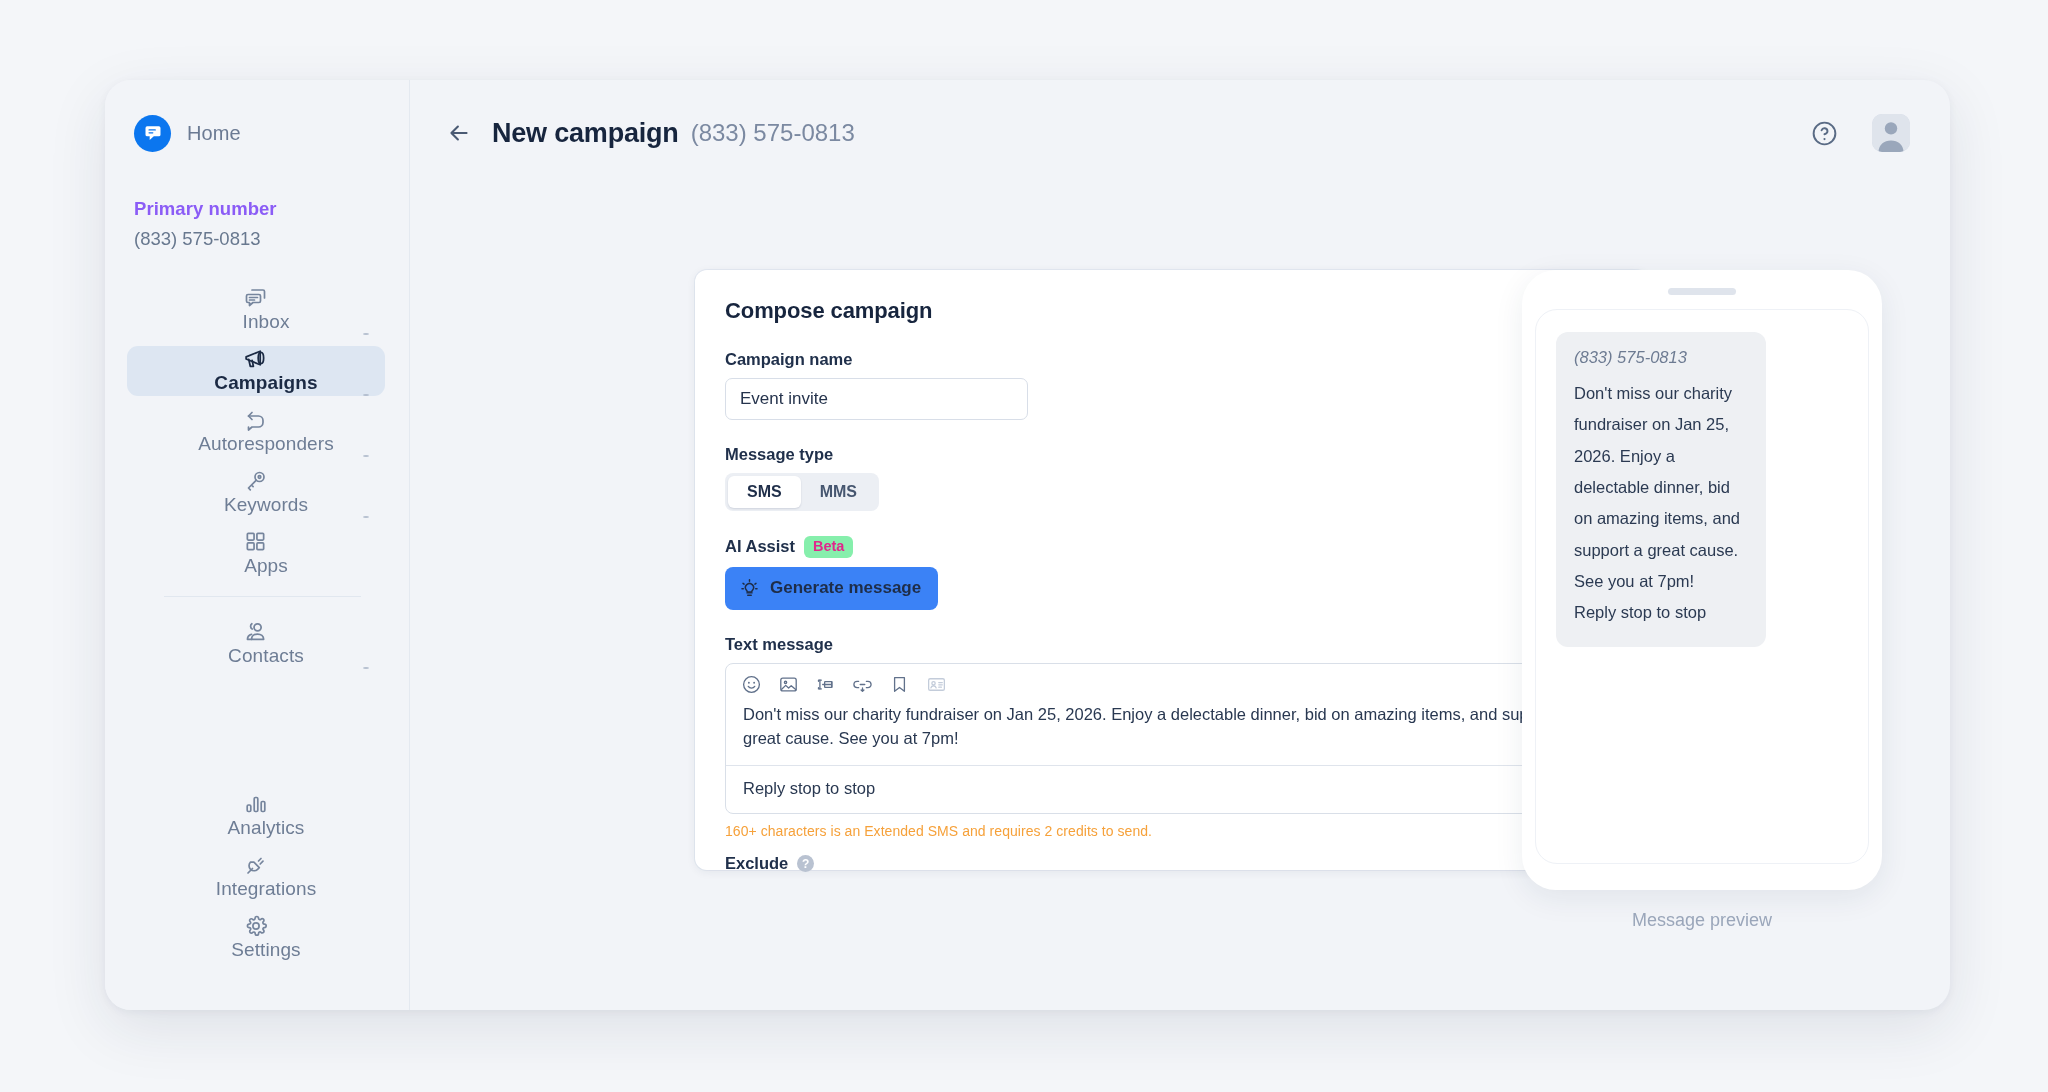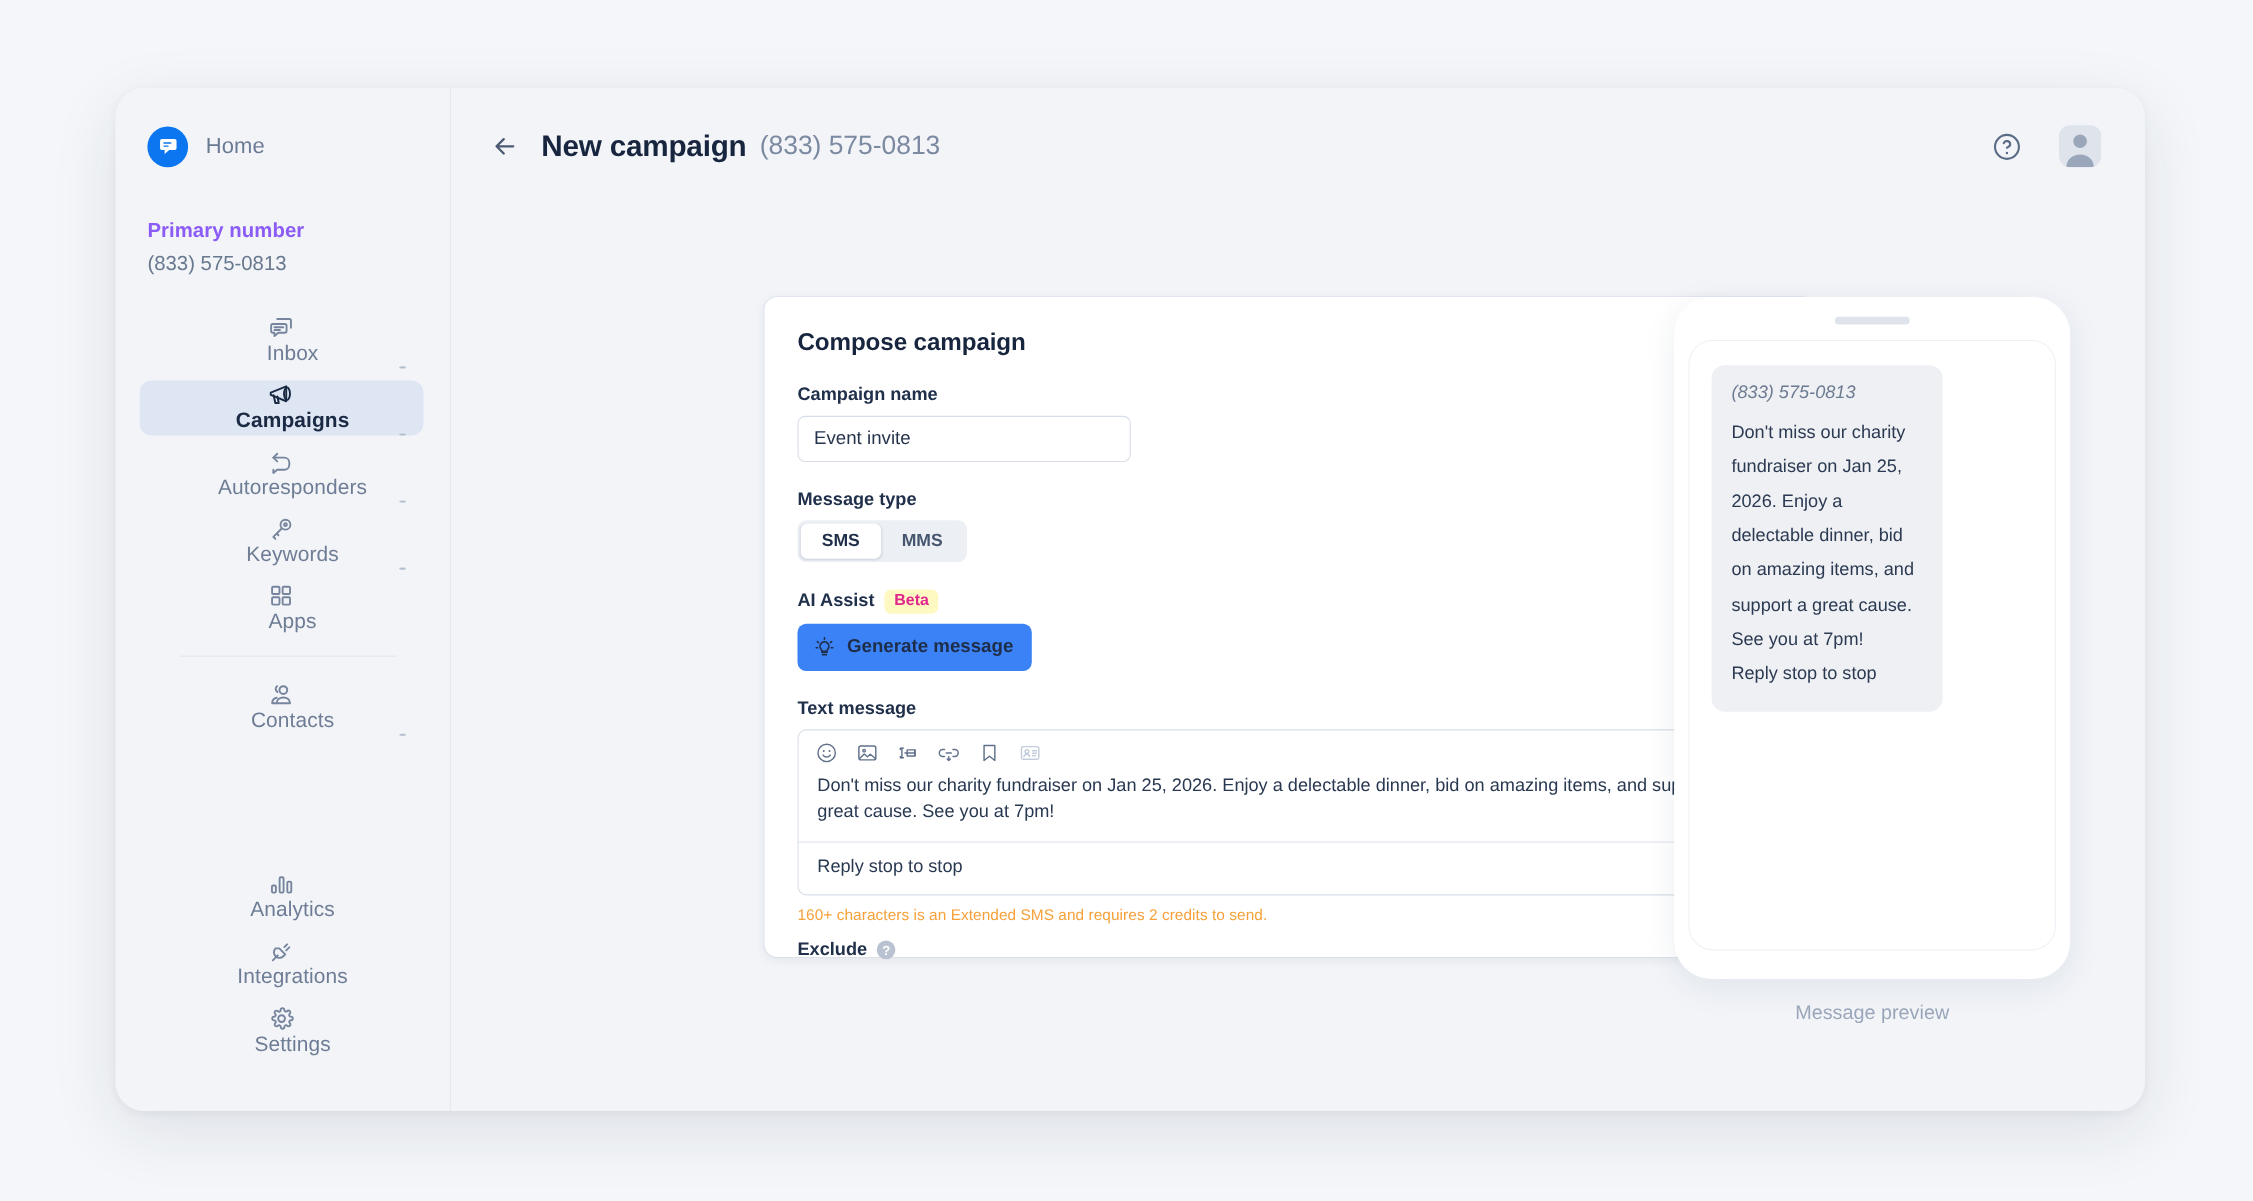--- a/index.html
+++ b/index.html
@@ -251,21 +251,21 @@
     font-family: "Liberation Sans", sans-serif;
   }
   .seg-btn.selected {
     background: #ffffff;
     color: #1f2e49;
     box-shadow: 0 1px 2px rgba(30,45,75,0.14);
   }
 
   .beta-badge {
     display: inline-block;
-    background: #fef9c3;
+    background: #86efac;
     color: #e1268c;
     font-size: 14.5px;
     font-weight: 700;
     border-radius: 6px;
     padding: 3px 9px 4px 9px;
     line-height: 1;
   }
 
   .generate-btn {
     display: inline-flex;

